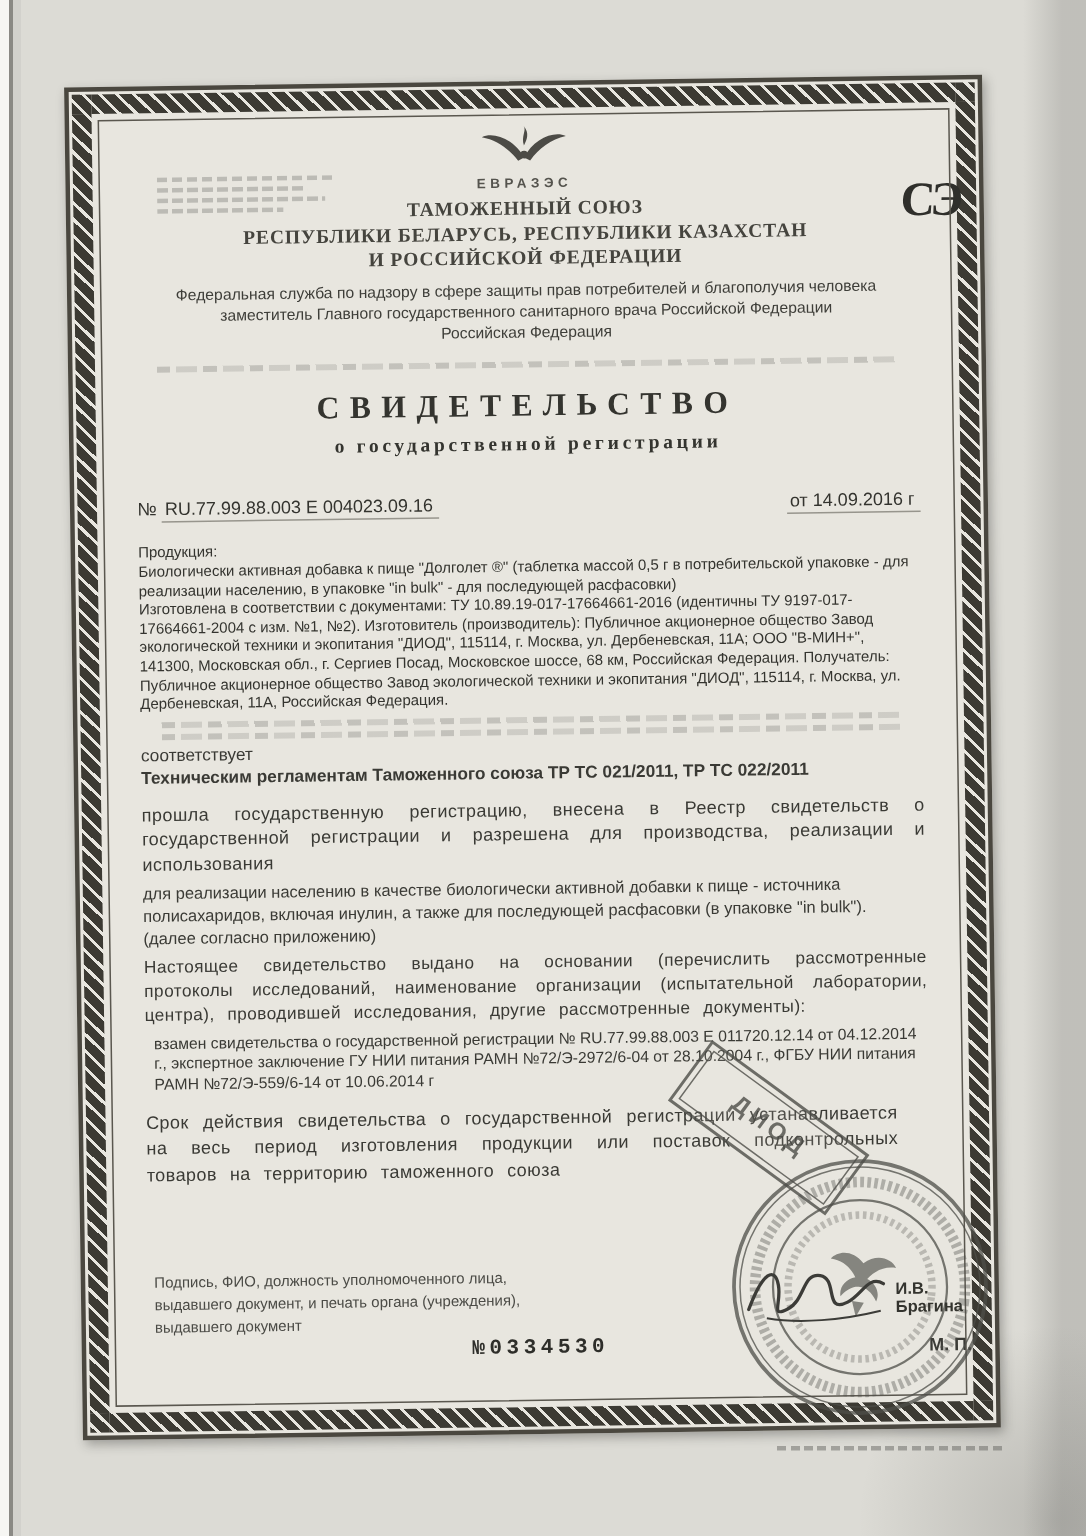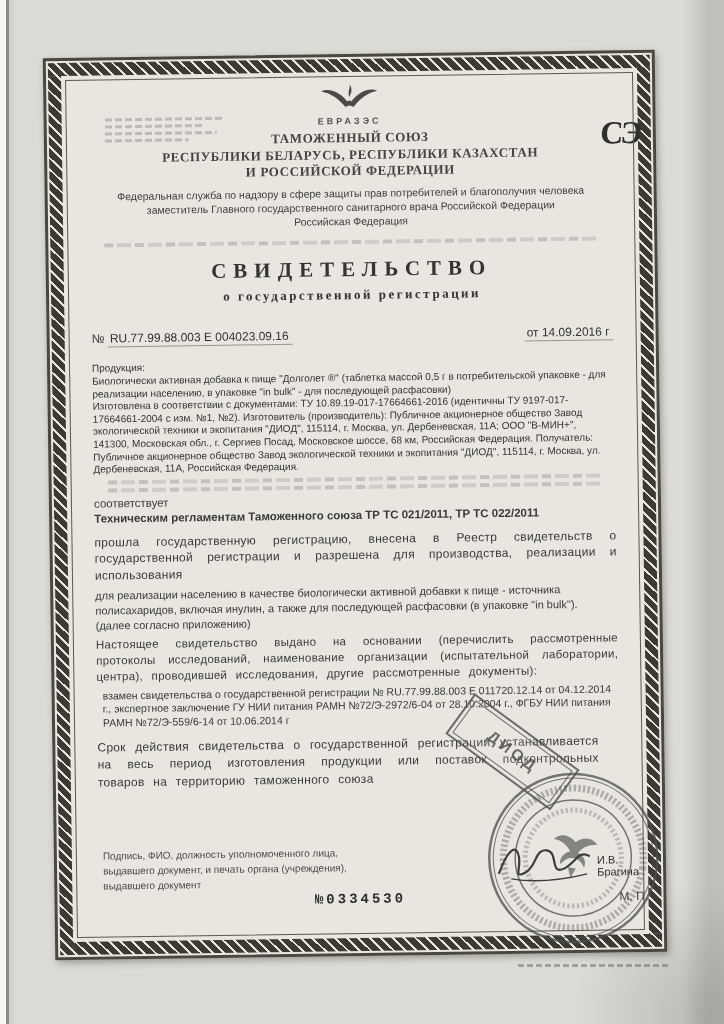--- a/index.html
+++ b/index.html
@@ -60,24 +60,24 @@
   .small-par{font-size:11.5px;line-height:1.3;margin:0;}
   .bold{font-weight:bold;}
   .reg-par{font-size:12px;line-height:1.4;margin:8px 0 0 0;text-align:justify;word-spacing:6px;letter-spacing:.3px;}
   .usage-par{font-size:11px;line-height:1.34;margin:4px 0 0 0;}
   .note{font-size:11px;margin:1px 0 0 0;}
   .basis-intro{font-size:11.5px;line-height:1.42;margin:5px 0 0 0;text-align:justify;word-spacing:5px;letter-spacing:.3px;}
   .basis-details{font-size:10.5px;line-height:1.3;margin:4px 0 0 6px;}
   .validity{font-size:12px;line-height:1.42;margin:10px 0 0 0;text-align:justify;word-spacing:5px;letter-spacing:.3px;width:96%;}
   .sig-caption{position:absolute;left:46px;top:788px;font-size:10px;line-height:1.5;color:#4b4b46;}
   .sig-svg{position:absolute;left:438px;top:786px;z-index:6;}
-  .sig-name{position:absolute;left:540px;top:800px;font-size:11px;color:#33332e;z-index:6;}
+  .sig-name{position:absolute;left:540px;top:800px;font-size:11px;color:#33332e;z-index:6;font-weight:bold;}
   .serial{position:absolute;left:0;top:834px;width:100%;text-align:center;
     font-family:"Liberation Mono",monospace;font-weight:bold;font-size:14px;letter-spacing:3px;color:#2e2e2a;}
-  .mp{position:absolute;left:562px;top:836px;font-size:12px;color:#3b3b36;}
+  .mp{position:absolute;left:562px;top:836px;font-size:12px;color:#3b3b36;font-weight:bold;}
   .round-stamp{position:absolute;left:426px;top:714px;opacity:.75;transform:rotate(9deg);z-index:5;}
   .diod-stamp{
     position:absolute;left:392px;top:672px;width:126px;height:46px;
     border:2px solid #4e4e49;display:flex;align-items:center;justify-content:center;
     transform:rotate(37deg);opacity:.8;z-index:5;background:rgba(232,230,223,.15);
   }
   .diod-stamp::before{content:"";position:absolute;inset:3px;border:1px solid #4e4e49;}
   .diod-text{font-weight:bold;font-size:16px;letter-spacing:3px;color:#4e4e49;}
   .outer-fineprint{position:absolute;left:518px;top:964px;width:150px;height:3px;opacity:.45;
     background:repeating-linear-gradient(90deg,#5a5a56 0 6px,transparent 6px 9px);}

